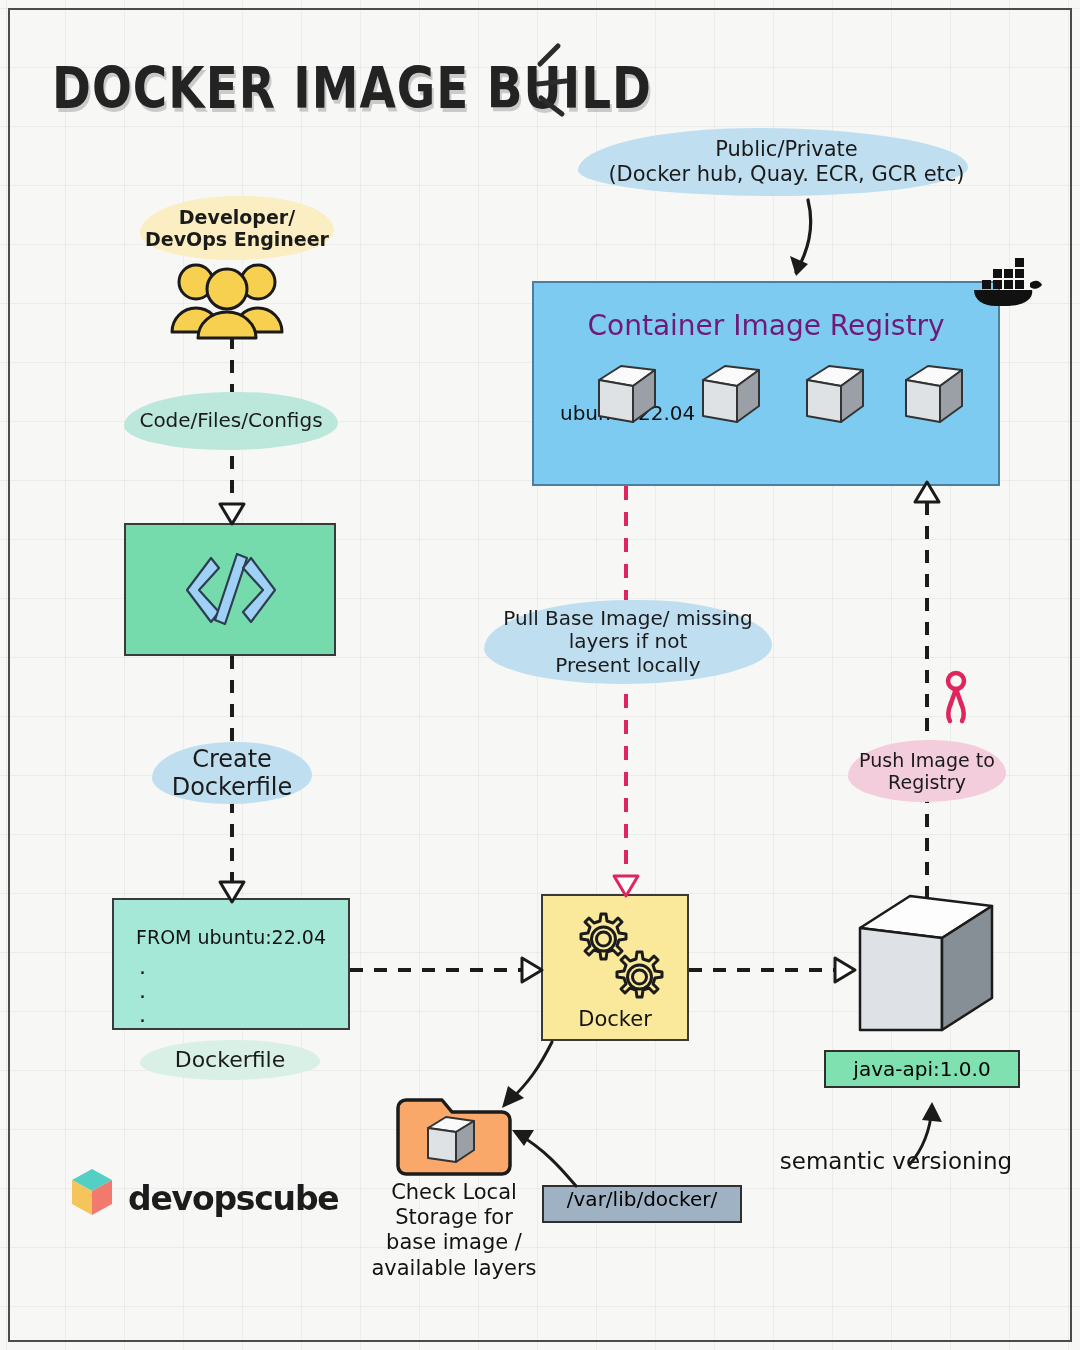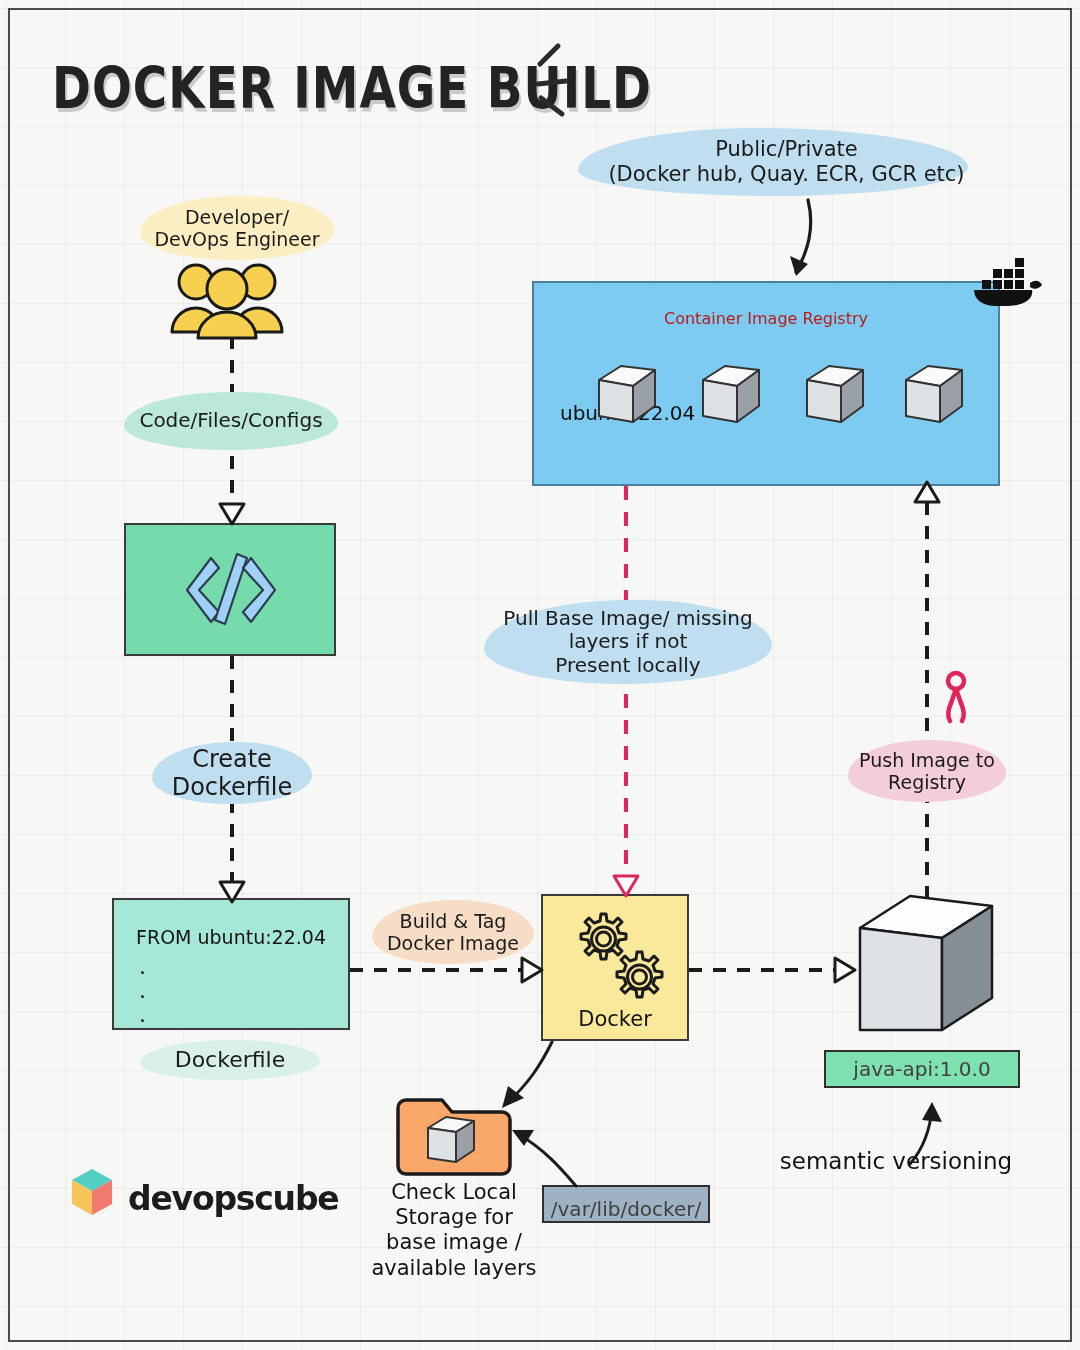--- a/index.html
+++ b/index.html
@@ -8,59 +8,59 @@
     position:relative;width:1080px;height:1350px;overflow:hidden;
     background-color:#f7f7f5;
     background-image:
       linear-gradient(to right, rgba(0,0,0,0.045) 1px, transparent 1px),
       linear-gradient(to bottom, rgba(0,0,0,0.045) 1px, transparent 1px);
     background-size:59px 59px;
     background-position:6px 8px;
   }
   #frame{position:absolute;left:8px;top:8px;right:8px;bottom:8px;border:2px solid #4b4b4b;pointer-events:none;}
   .abs{position:absolute;}
-  .hand{font-family:"DejaVu Sans", sans-serif;color:#404040;}
+  .hand{font-family:"DejaVu Sans", sans-serif;color:#000000;}
 
   
   #title{
     left:52px;top:56px;font-family:"DejaVu Sans", sans-serif;
     font-weight:bold;font-size:46px;letter-spacing:1px;color:#232323;
     text-shadow:2px 3px 0 rgba(0,0,0,0.18);
     transform:scaleY(1.22) scaleX(1.02);transform-origin:left top;
   }
 
   
   .blob{
     position:absolute;display:flex;align-items:center;justify-content:center;
     text-align:center;line-height:1.18;color:#1b1b1b;
     border-radius:50% 46% 52% 48% / 58% 54% 46% 42%;
     z-index:4;
   }
   .blob.blue{background:#bfdff1;}
-  .blob.yellow{background:#faeec2;}
+  .blob.yellow{background:#faeec2;font-weight:bold;}
   .blob.mint{background:#bce8dc;}
   .blob.lightmint{background:#d8f0e6;}
   .blob.peach{background:#f7ddc6;}
   .blob.pink{background:#f4cddc;}
 
   
   .box{position:absolute;border:2px solid #3a3a3a;box-sizing:border-box;}
   #registry-box{left:532px;top:281px;width:468px;height:205px;background:#7ecbf2;border:2px solid #4a7fa0;}
-  #registry-title{position:absolute;left:0;top:26px;width:100%;text-align:center;font-size:16px;color:#b91c1c;}
+  #registry-title{position:absolute;left:0;top:26px;width:100%;text-align:center;font-size:28px;color:#701a75;}
   #registry-ubuntu{position:absolute;left:26px;top:118px;font-size:20px;color:#111;}
 
   #code-box{left:124px;top:523px;width:212px;height:133px;background:#76dbac;}
   #dockerfile-box{left:112px;top:898px;width:238px;height:132px;background:#a5e8d8;}
   #dockerfile-line1{position:absolute;left:22px;top:26px;font-size:19px;color:#131313;}
   .dotline{position:absolute;left:25px;font-size:22px;color:#131313;line-height:1;}
   #docker-box{left:541px;top:894px;width:148px;height:147px;background:#fae99b;}
   #docker-label{position:absolute;left:0;bottom:8px;width:100%;text-align:center;font-size:21px;color:#131313;}
 
   #javaapi-label{left:824px;top:1050px;width:196px;height:38px;background:#7fe0b0;border:2px solid #2f2f2f;display:flex;align-items:center;justify-content:center;font-size:20px;color:#0d0d0d;}
-  #varlib-label{left:542px;top:1185px;width:168px;height:38px;background:#9fb2c4;border:2px solid #2f2f2f;display:flex;align-items:flex-end;justify-content:center;font-size:20px;color:#0d0d0d;}
+  #varlib-label{left:542px;top:1185px;width:200px;height:38px;background:#9fb2c4;border:2px solid #2f2f2f;display:flex;align-items:flex-start;justify-content:center;font-size:20px;color:#0d0d0d;}
 
   
   .cube-svg{position:absolute;}
 
   
   .plain{position:absolute;text-align:center;line-height:1.2;color:#131313;}
 
   #devopscube-logo{left:68px;top:1166px;display:flex;align-items:flex-end;gap:12px;}
   #devopscube-word{font-size:33px;font-weight:bold;letter-spacing:-1.2px;color:#1c1c1c;}
 
@@ -187,26 +187,20 @@
   <div class="box" id="dockerfile-box">
     <div id="dockerfile-line1" class="hand">FROM ubuntu:22.04</div>
     <div class="dotline hand" style="top:56px;">.</div>
     <div class="dotline hand" style="top:80px;">.</div>
     <div class="dotline hand" style="top:104px;">.</div>
   </div>
   <div class="blob lightmint hand abs" style="left:140px;top:1040px;width:180px;height:40px;">
     <div style="font-size:22px;">Dockerfile</div>
   </div>
 
-  <div class="blob peach hand" style="left:372px;top:900px;width:162px;height:64px;">
-    <div style="font-size:19px;">
-      <div>Build &amp; Tag</div>
-      <div>Docker Image</div>
-    </div>
-  </div>
 
   <svg class="abs" style="left:350px;top:952px;z-index:2;" width="196" height="36" viewBox="0 0 196 36">
     <line x1="0" y1="18" x2="172" y2="18" stroke="#1b1b1b" stroke-width="4" stroke-dasharray="13,11"></line>
     <polygon points="172,6 172,30 192,18" fill="#fff" stroke="#1b1b1b" stroke-width="3" stroke-linejoin="round"></polygon>
   </svg>
 
   <div class="box" id="docker-box">
     <div id="docker-label" class="hand">Docker</div>
   </div>
   <svg class="abs" style="left:565px;top:908px;z-index:3;" width="108" height="104" viewBox="0 0 108 104">

